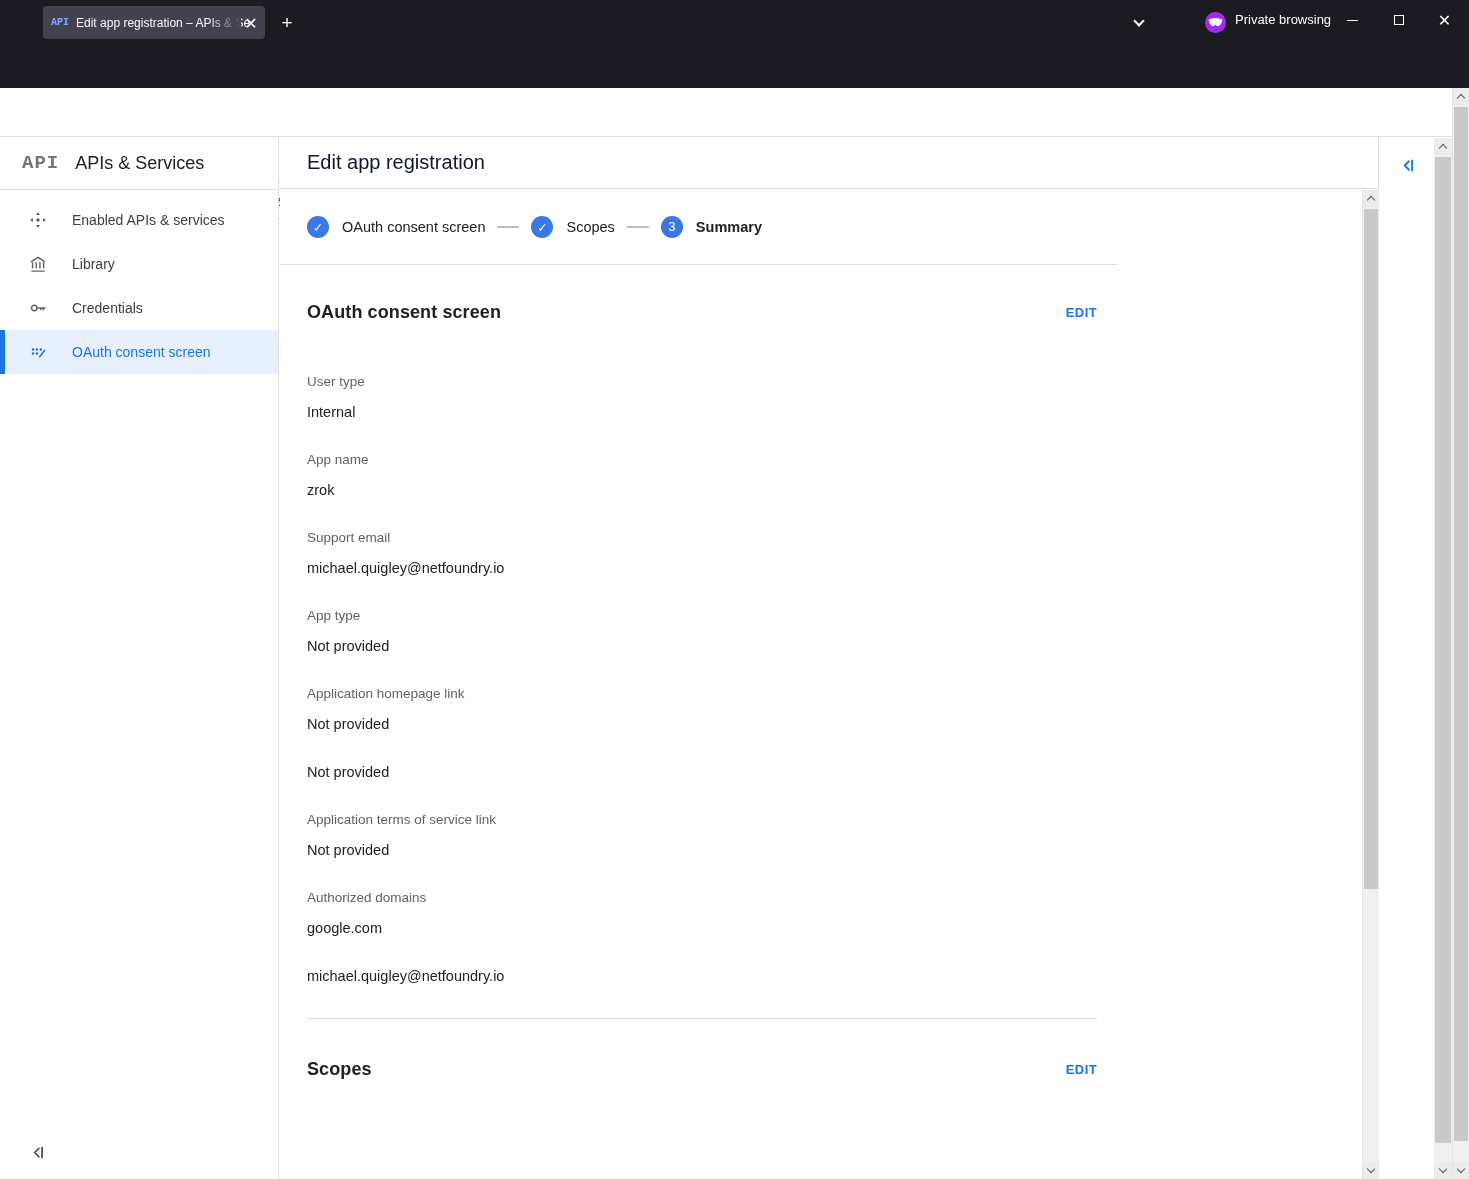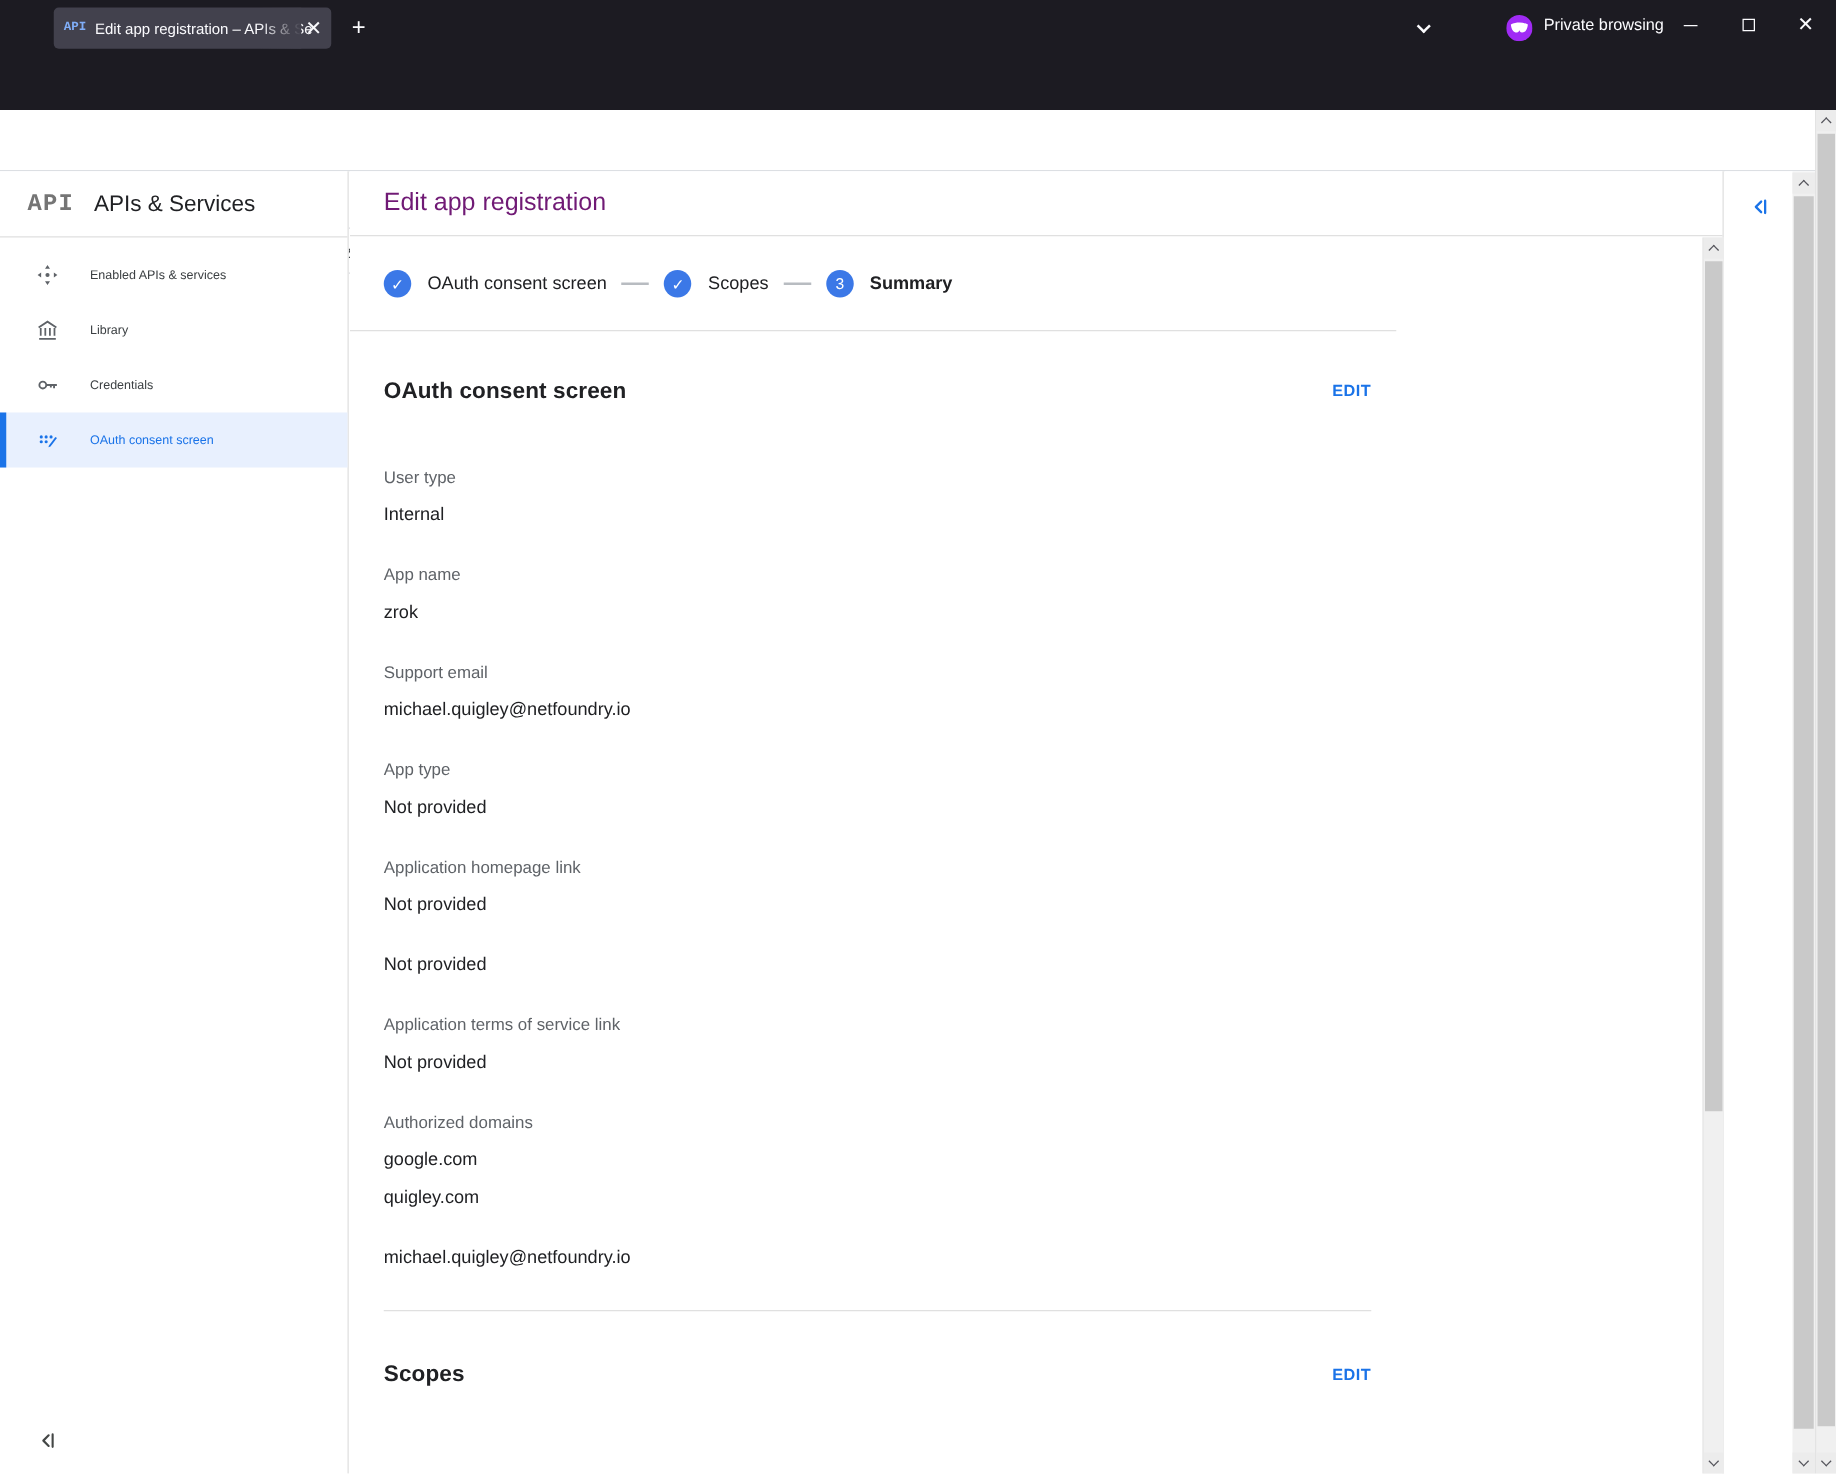--- a/index.html
+++ b/index.html
@@ -63,29 +63,29 @@
   .g-avatar span { font-family:"DejaVu Sans Mono", monospace; font-weight:bold; font-size:19px; color:#45a1e8; }
 
   
   .sidebar { position:absolute; left:0; top:137px; width:279px; height:1042px; background:#fff; border-right:1px solid #e0e0e0; }
   .sb-header { height:53px; border-bottom:1px solid #e0e0e0; display:flex; align-items:center; padding-left:22px; gap:16px; }
   .sb-logo { font-family:"Liberation Mono", monospace; font-weight:bold; font-size:19px; color:#757575; letter-spacing:1px; }
   .sb-title { font-size:18px; color:#202124; }
   .nav { padding-top:8px; }
   .nav-item { position:relative; height:44px; display:flex; align-items:center; padding-left:28px; gap:24px; color:#3c4043; cursor:pointer; }
   .nav-item .nicon { width:20px; height:20px; color:#5f6368; display:flex; align-items:center; justify-content:center; }
-  .nav-item .nlabel { font-size:10px; }
+  .nav-item .nlabel { font-size:14px; }
   .nav-item.selected { background:#e8f0fe; color:#1a73e8; }
   .nav-item.selected .nicon { color:#1a73e8; }
   .nav-item.selected::before { content:""; position:absolute; left:0; top:0; width:5px; height:100%; background:#1a73e8; }
   .sb-collapse { position:absolute; left:26px; bottom:16px; width:22px; height:22px; color:#444746; display:flex; align-items:center; justify-content:center; }
 
   .main { position:absolute; left:280px; top:137px; width:1099px; height:1042px; background:#fff; border-right:1px solid #e0e0e0; }
   .main-header { height:52px; border-bottom:1px solid #e0e0e0; display:flex; align-items:center; padding-left:27px; }
-  .page-title { font-size:20px; color:#701a75; }
+  .page-title { font-size:20px; color:#0f172a; }
   .stepper { display:flex; align-items:center; margin:27px 0 0 27px; }
   .step { display:flex; align-items:center; gap:13px; }
   .step-circle { width:22px; height:22px; border-radius:50%; background:#3b78e7; color:#fff; display:flex; align-items:center; justify-content:center; font-size:12.5px; }
   .step-label { font-size:14.5px; color:#202124; }
   .step.current .step-label { font-weight:bold; }
   .step-dash { width:22px; height:2px; background:#b8bcc1; margin:0 12px; }
   .divider-a { margin-top:26px; width:837px; border-top:1px solid #e0e0e0; }
   .section-head { width:790px; margin:37px 0 0 27px; display:flex; align-items:center; justify-content:space-between; }
   .section-title { font-size:18px; font-weight:bold; color:#202124; letter-spacing:0.1px; }
   .edit-link { font-size:13px; font-weight:bold; color:#1a73e8; letter-spacing:0.4px; cursor:pointer; }
@@ -385,21 +385,20 @@
       <div class="fgroup">
         <div class="fvalue">Not provided</div>
       </div>
       <div class="fgroup">
         <div class="flabel">Application terms of service link</div>
         <div class="fvalue">Not provided</div>
       </div>
       <div class="fgroup">
         <div class="flabel">Authorized domains</div>
         <div class="fvalue">google.com</div>
-        <div class="fvalue">quigley.com</div>
       </div>
       <div class="fgroup">
         <div class="fvalue">michael.quigley@netfoundry.io</div>
       </div>
     </div>
 
     <div class="divider-b"></div>
 
     <div class="section-head scopes">
       <span class="section-title">Scopes</span>

